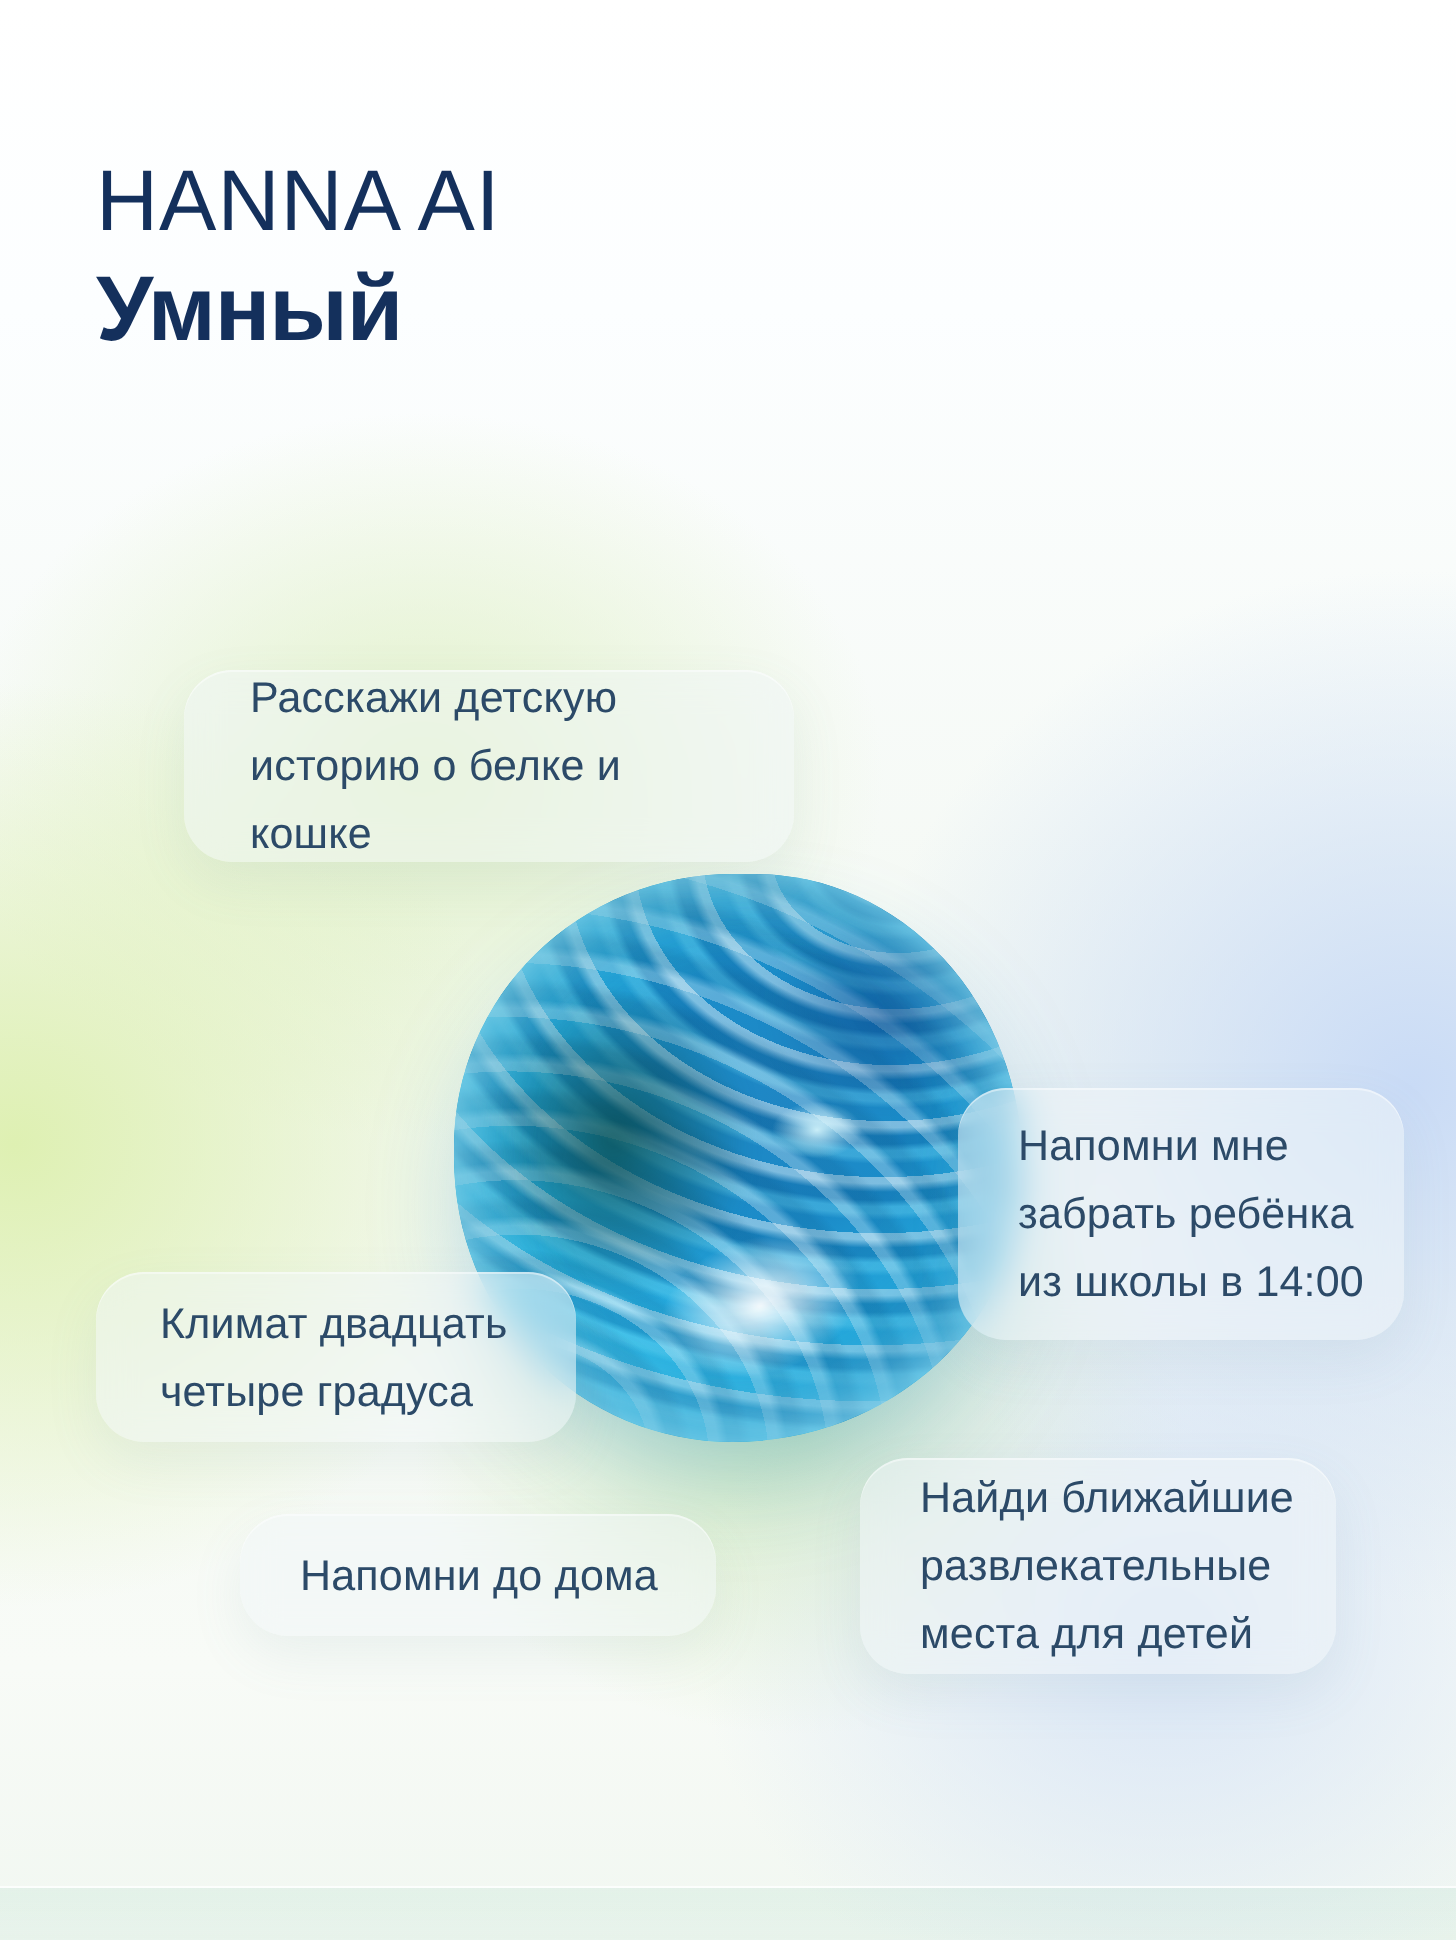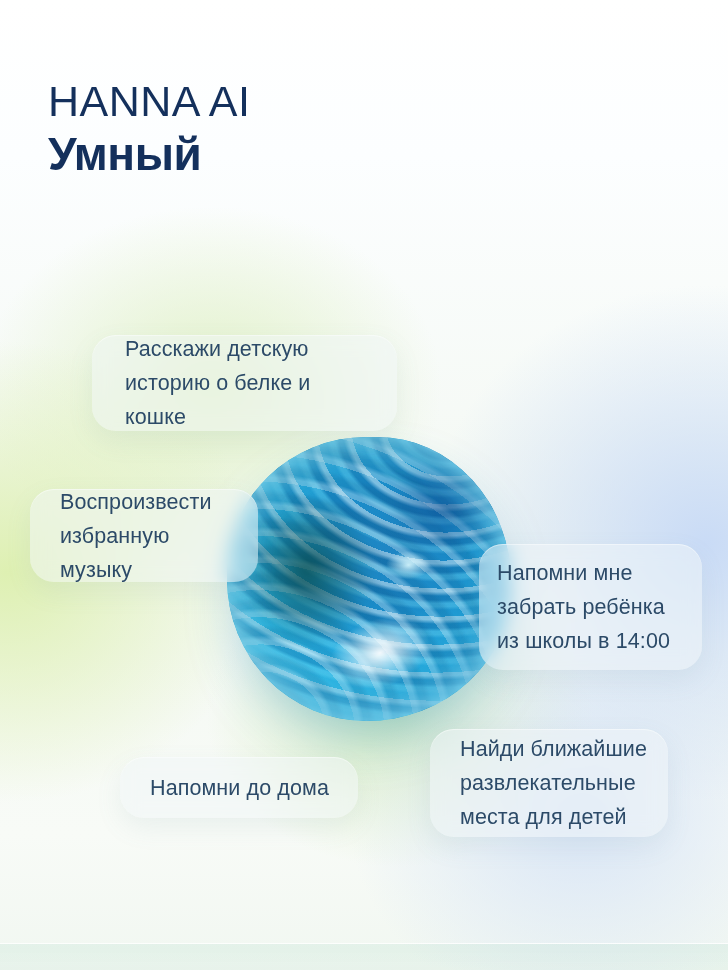--- a/index.html
+++ b/index.html
@@ -98,21 +98,21 @@
   }
   .bubble .bubble-text{
     white-space:pre-line;
     font-size:21.5px;line-height:34px;font-weight:500;
     color:#2c4a68;
     letter-spacing:0.1px;
   }
   .b-story   {left:92px;  top:335px; width:305px; height:96px;  padding:0 22px 0 33px;}
   .b-screen  {left:450px; top:393px; width:198px; height:71px;  padding:0 18px 0 28px;}
   .b-music   {left:30px;  top:489px; width:228px; height:93px;  padding:0 16px 0 30px;}
-  .b-reminder{left:479px; top:544px; width:223px; height:126px; padding:0 14px 0 18px;}
+  .b-reminder{left:479px; top:544px; width:223px; height:126px; padding:0 14px 0 30px;}
   .b-climate {left:48px;  top:636px; width:240px; height:85px;  padding:0 16px 0 32px;}
   .b-route   {left:120px; top:757px; width:238px; height:61px;  padding:0 16px 0 30px;}
   .b-places  {left:430px; top:729px; width:238px; height:108px; padding:0 14px 0 30px;}
 
   
   .bottom-seam{
     position:absolute;left:0;right:0;top:943px;height:27px;
     background:linear-gradient(180deg, rgba(188,224,208,.28), rgba(188,224,208,.16));
     border-top:1px solid rgba(255,255,255,.85);
     z-index:2;
@@ -137,31 +137,31 @@
     <div class="glint2"></div>
     <div class="rim"></div>
   </div>
 
   <div class="bubble b-story">
     <div class="bubble-text">Расскажи детскую
 историю о белке и кошке</div>
   </div>
 
 
-  <div class="bubble b-music">
-    <div class="bubble-text">Воспроизвести
-избранную музыку</div>
-  </div>
 
   <div class="bubble b-reminder">
     <div class="bubble-text">Напомни мне
 забрать ребёнка
 из школы в 14:00</div>
   </div>
 
+  <div class="bubble b-climate">
+    <div class="bubble-text">Климат двадцать
+четыре градуса</div>
+  </div>
 
   <div class="bubble b-route">
     <div class="bubble-text">Напомни до дома</div>
   </div>
 
   <div class="bubble b-places">
     <div class="bubble-text">Найди ближайшие
 развлекательные
 места для детей</div>
   </div>

